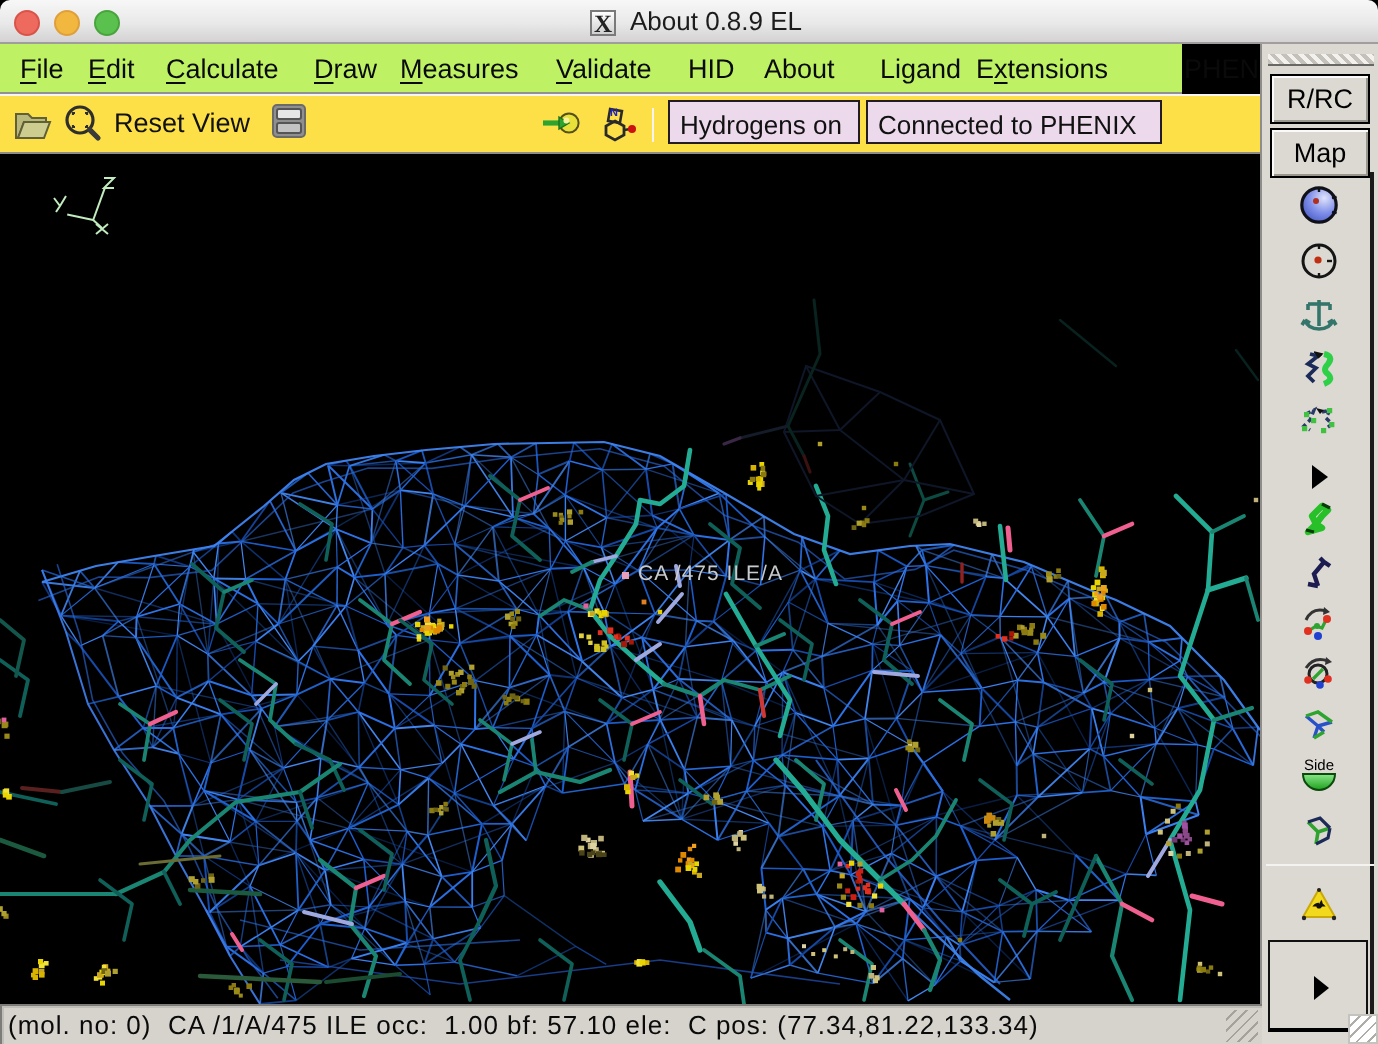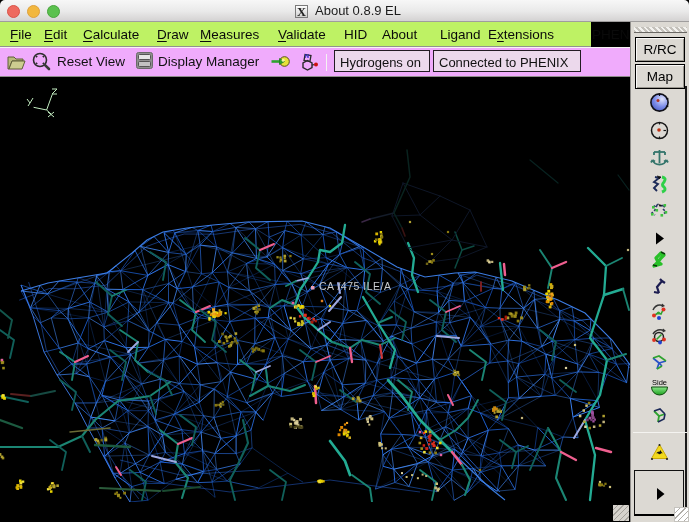--- a/index.html
+++ b/index.html
@@ -14,21 +14,21 @@
 #title .t-grn{left:47px;background:#5bc14e;border:1px solid #48a43d;}
 #xicon{left:295px;top:5px;width:13px;height:13px;border:1px solid #7a7a7a;
  background:linear-gradient(#fdfdfd,#d0d0d0);font-size:12.5px;line-height:12px;text-align:center;
  color:#222;font-family:"Liberation Serif",serif;font-weight:bold;}
 #ttext{left:315px;top:3px;font-size:13px;color:#1c1c1c;}
 
 #menu{left:0;top:22px;width:591px;height:25px;background:#bef264;border-bottom:1px solid #929292;}
 #menu span{position:absolute;top:5px;font-size:13.5px;color:#0a0a0a;}
 #menu u{text-decoration:underline;text-underline-offset:2px;}
 
-#tbar{left:0;top:47px;width:689px;height:30px;background:#f0abfc;
+#tbar{left:0;top:47px;width:689px;height:30px;background:#fde047;
  border-top:1px solid #f6f5f3;border-bottom:1px solid #8f8d8a;}
 #tbar .txt{position:absolute;top:6px;font-size:13.5px;color:#111;}
 .pbox{position:absolute;top:2px;height:22px;background:#ecd9ec;border:1px solid #241c24;
  font-size:13px;color:#111;line-height:20px;padding:2px 5px;white-space:nowrap;overflow:visible;}
 .vsep{position:absolute;top:6px;width:1px;height:17px;background:#aaa8a4;border-right:1px solid #f4f3f1;}
 
 #cv{left:0;top:77px;width:630px;height:494px;background:#000;}
 
 #side{left:630px;top:22px;width:59px;height:500px;background:#dcd9d3;border-left:1px solid #8f8d8a;}
 #grip{position:absolute;left:3px;top:5px;width:53px;height:6px;
@@ -83,21 +83,20 @@
       <circle cx="9" cy="9" r="6.5" fill="none" stroke="#2e2e2e" stroke-width="1.6"></circle>
       <path d="M5.5 6.5 L5.5 5.5 L6.5 5.5 M11.5 5.5 L12.5 5.5 L12.5 6.5 M12.5 11.5 L12.5 12.5 L11.5 12.5 M6.5 12.5 L5.5 12.5 L5.5 11.5" fill="none" stroke="#2e2e2e" stroke-width="1.1"></path>
       <path d="M13.8 13.8 L18 18" stroke="#3a3a3a" stroke-width="2.6" stroke-linecap="round"></path>
     </svg>
     <div class="txt" style="left:57px">Reset View</div>
     <svg class="abs" style="left:136px;top:4px" width="17" height="17" viewBox="0 0 17 17">
       <rect x="0.5" y="0.5" width="16" height="16" rx="2" fill="#8f8f8f" stroke="#6a6a6a"></rect>
       <rect x="2.5" y="2.5" width="12" height="5" rx="1" fill="#e6e6e6" stroke="#555"></rect>
       <rect x="2.5" y="9.5" width="12" height="5" rx="1" fill="#c2c2c2" stroke="#555"></rect>
     </svg>
-    <div class="txt" style="left:158px">Display Manager</div>
     <svg class="abs" style="left:270px;top:5px" width="22" height="16" viewBox="0 0 22 16">
       <circle cx="14.5" cy="8.5" r="4.8" fill="#e8e13a" stroke="#55501a" stroke-width="1"></circle>
       <path d="M1.5 8.5 L11 8.5" stroke="#2fa32f" stroke-width="2.6"></path>
       <path d="M9.5 5.5 L14.5 8.5 L9.5 11.5 Z" fill="#2fa32f" stroke="#1c731c" stroke-width="0.7"></path>
       <circle cx="13.2" cy="7.2" r="1.5" fill="#f6f2a0"></circle>
     </svg>
     <svg class="abs" style="left:298px;top:4px" width="22" height="22" viewBox="0 0 22 22">
       <rect x="6.5" y="3" width="6" height="6" fill="none" stroke="#2a2a2a" stroke-width="1.3" transform="rotate(10 9.5 6)"></rect>
       <polygon points="9.5,8.5 14,11 14,15.5 9.5,18 5,15.5 5,11" fill="none" stroke="#2a2a2a" stroke-width="1.4"></polygon>
       <text x="7" y="6" font-size="5.5" font-weight="bold" fill="#2222cc" font-family="Liberation Sans">N</text>
@@ -2010,15 +2009,16 @@
 <path d="M7.2 11.3 A3.8 3.8 0 0 1 10.5 9.4 L10.4 11.2 A1.9 1.9 0 0 0 9.1 11.3 Z" fill="#111" transform="rotate(115 10.5 11)"></path>
 <path d="M7.2 11.3 A3.8 3.8 0 0 1 10.5 9.4 L10.4 11.2 A1.9 1.9 0 0 0 9.1 11.3 Z" fill="#111"></path>
 <circle cx="3" cy="17" r="1.1" fill="#222"></circle>
         <circle cx="18" cy="17" r="1.1" fill="#222"></circle>
         <circle cx="10.5" cy="3" r="1" fill="#222"></circle>
       </svg>
   </div>
   <div id="btnarrow" class="abs"><svg width="48" height="44">
         <path d="M22 17 L29.5 23 L22 29 Z" fill="#000"></path>
       </svg></div>
+  <div id="status" class="abs">(mol. no: 0)&nbsp;&nbsp;CA /1/A/475 ILE occ:&nbsp; 1.00 bf: 57.10 ele:&nbsp; C pos: (77.34,81.22,133.34)</div>
   <div id="sgrip1" class="abs"></div>
   <div id="sgrip2" class="abs"></div>
 </div>
 
 </body></html>

